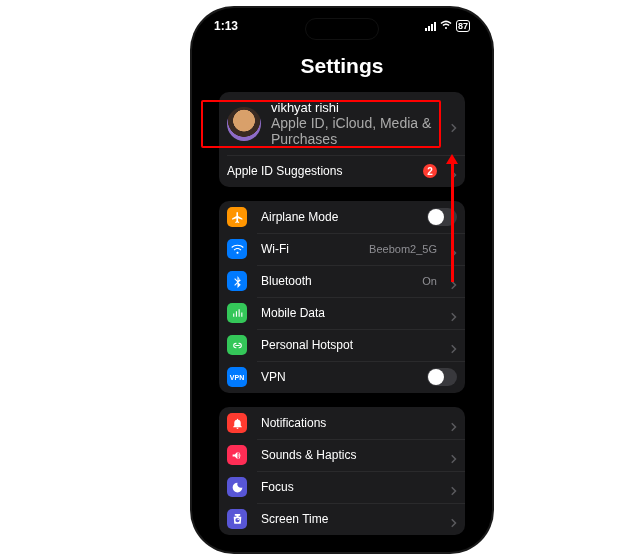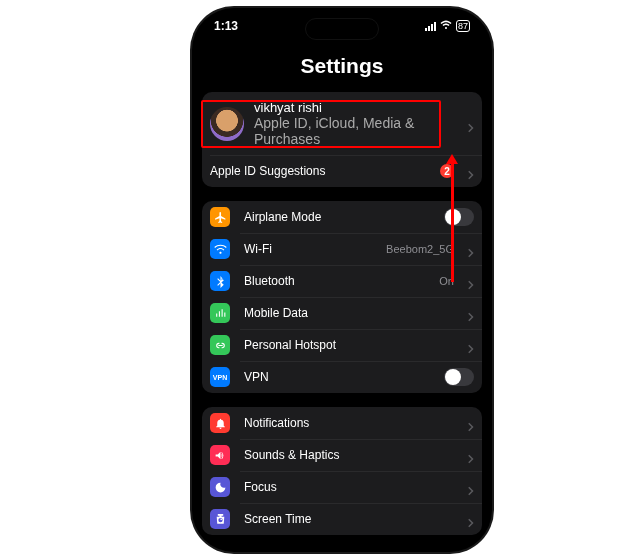--- a/index.html
+++ b/index.html
@@ -47,40 +47,40 @@
     color: #fff;
     font-size: 12px;
     font-weight: 600;
     z-index: 4;
   }
   .sb-right { display: flex; align-items: center; gap: 4px; }
   .sb-cell { display:inline-flex; gap:1px; align-items:flex-end; height:10px;}
   .sb-cell i { width:2px; background:#fff; display:block; }
   .sb-cell i:nth-child(1){height:3px}.sb-cell i:nth-child(2){height:5px}.sb-cell i:nth-child(3){height:7px}.sb-cell i:nth-child(4){height:9px}
   .sb-wifi svg { width:12px; height:10px; }
-  .sb-batt { display:inline-flex; align-items:center; border:1px solid #fff; border-radius:3px; padding:0 1px; font-size:9px; line-height:10px; font-weight:400;}
+  .sb-batt { display:inline-flex; align-items:center; border:1px solid #fff; border-radius:3px; padding:0 1px; font-size:9px; line-height:10px; font-weight:700;}
   .screen {
     position: absolute;
     top: 36px;
     left: 10px;
     right: 10px;
     bottom: 10px;
     overflow: hidden;
     color: #fff;
   }
   .title {
     font-size: 21px;
     font-weight: 700;
     padding: 10px 6px 6px;
     text-align: center;
   }
   .group {
     background: #1c1c1e;
     border-radius: 10px;
-    margin: 8px 0 14px;
+    margin: 8px 17px 14px;
     overflow: hidden;
   }
   .row {
     display: flex;
     align-items: center;
     min-height: 32px;
     padding: 4px 8px;
     position: relative;
     gap: 14px;
   }

